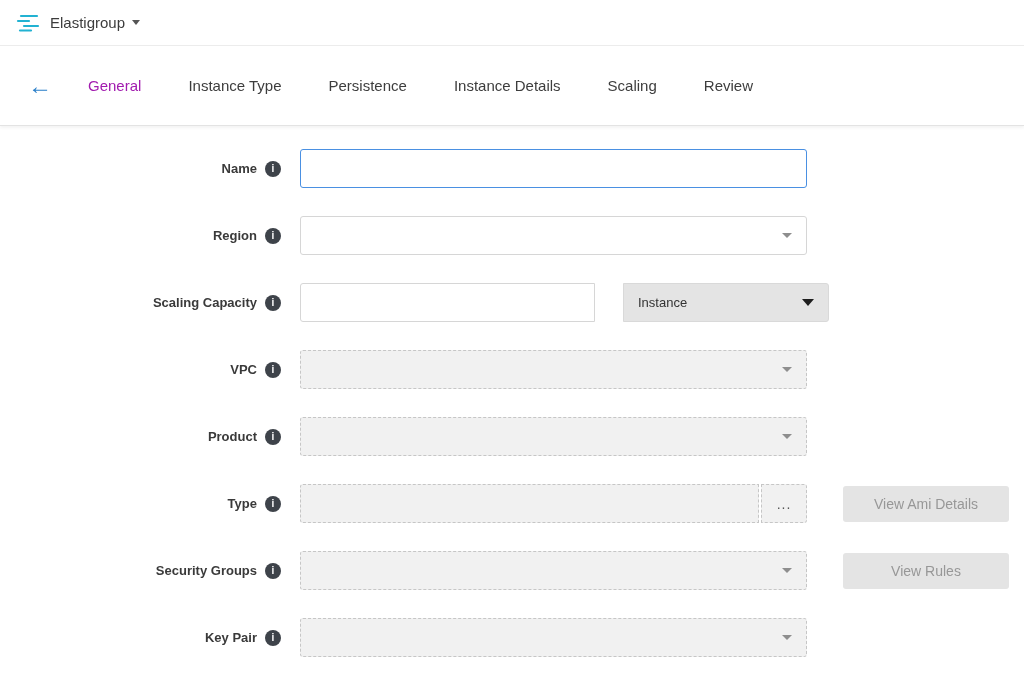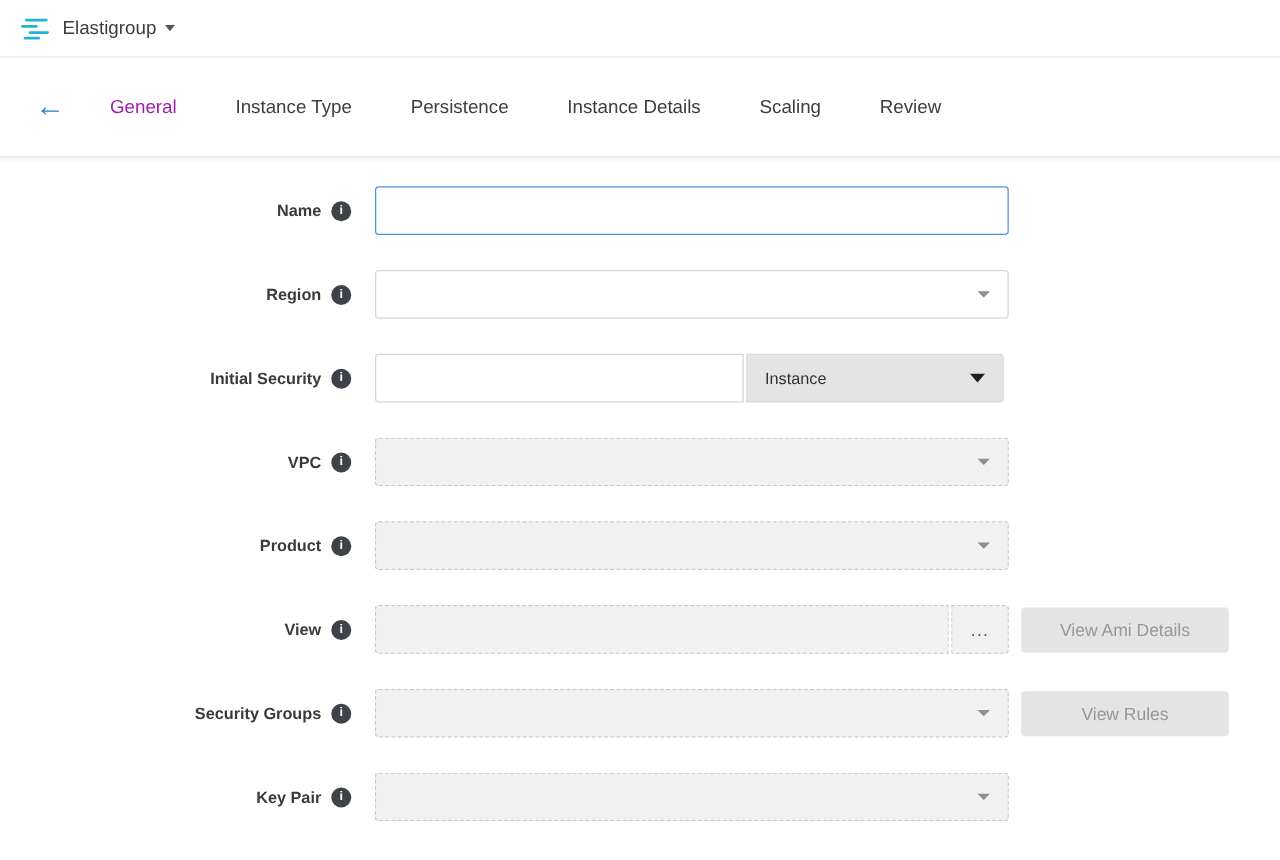--- a/index.html
+++ b/index.html
@@ -16,21 +16,21 @@
   .back-arrow { color:#2a7fc9; font-size:24px; line-height:1; width:60px; cursor:pointer; user-select:none; }
   .tab { font-size:15px; color:#3d3d3d; margin-right:47px; cursor:pointer; white-space:nowrap; }
   .tab.active { color:#a21caf; }
 
   
   .form { padding-top:23px; }
   .form-row { display:flex; align-items:center; margin-bottom:28px; }
   .label-cell { width:281px; display:flex; justify-content:flex-end; align-items:flex-start; flex-shrink:0; }
   .field-label { font-size:13px; font-weight:bold; color:#3a3a3a; white-space:nowrap; }
   .info-icon { width:16px; height:16px; border-radius:50%; background:#3e434a; color:#fff; font-size:10px; font-weight:bold; display:flex; align-items:center; justify-content:center; margin-left:8px; flex-shrink:0; cursor:pointer; }
-  .control-cell { margin-left:19px; display:flex; align-items:center; }
+  .control-cell { margin-left:19px; display:flex; align-items:center;gap:26px; }
 
   .text-input { width:507px; height:39px; border:1px solid #d6d6d6; border-radius:3px; font-size:14px; padding:0 10px; outline:none; background:#fff; font-family:"Liberation Sans", sans-serif; }
   .text-input.focused { border:1px solid #4a90e2; }
   .text-input.small { width:295px; border-radius:3px 0 0 3px; }
 
   .select { width:507px; height:39px; border:1px solid #d6d6d6; border-radius:3px; display:flex; align-items:center; justify-content:flex-end; padding:0 14px; background:#fff; cursor:pointer; }
   .select.disabled { background:#f1f1f1; border:1px dashed #c6c6c6; cursor:default; }
   .caret { width:0; height:0; border-left:5px solid transparent; border-right:5px solid transparent; border-top:5px solid #8e8e8e; }
   .caret.dark { border-left:6px solid transparent; border-right:6px solid transparent; border-top:7px solid #1e1e1e; }
 
@@ -87,21 +87,21 @@
     </div>
     <div class="control-cell">
       <div class="select">
         <span class="caret"></span>
       </div>
     </div>
   </div>
 
   <div class="form-row">
     <div class="label-cell">
-      <span class="field-label">Initial Security</span>
+      <span class="field-label">Scaling Capacity</span>
       <span class="info-icon">i</span>
     </div>
     <div class="control-cell">
       <input class="text-input small" type="text" style="">
       <div class="unit-select">
         <span>Instance</span>
         <span class="caret dark"></span>
       </div>
     </div>
   </div>
@@ -125,21 +125,21 @@
     </div>
     <div class="control-cell">
       <div class="select disabled">
         <span class="caret"></span>
       </div>
     </div>
   </div>
 
   <div class="form-row">
     <div class="label-cell">
-      <span class="field-label">View</span>
+      <span class="field-label">Type</span>
       <span class="info-icon">i</span>
     </div>
     <div class="control-cell">
       <div class="image-field">
         <div class="disabled-input"></div>
         <div class="more-box">...</div>
       </div>
       <button class="side-button">View Ami Details</button>
     </div>
   </div>

